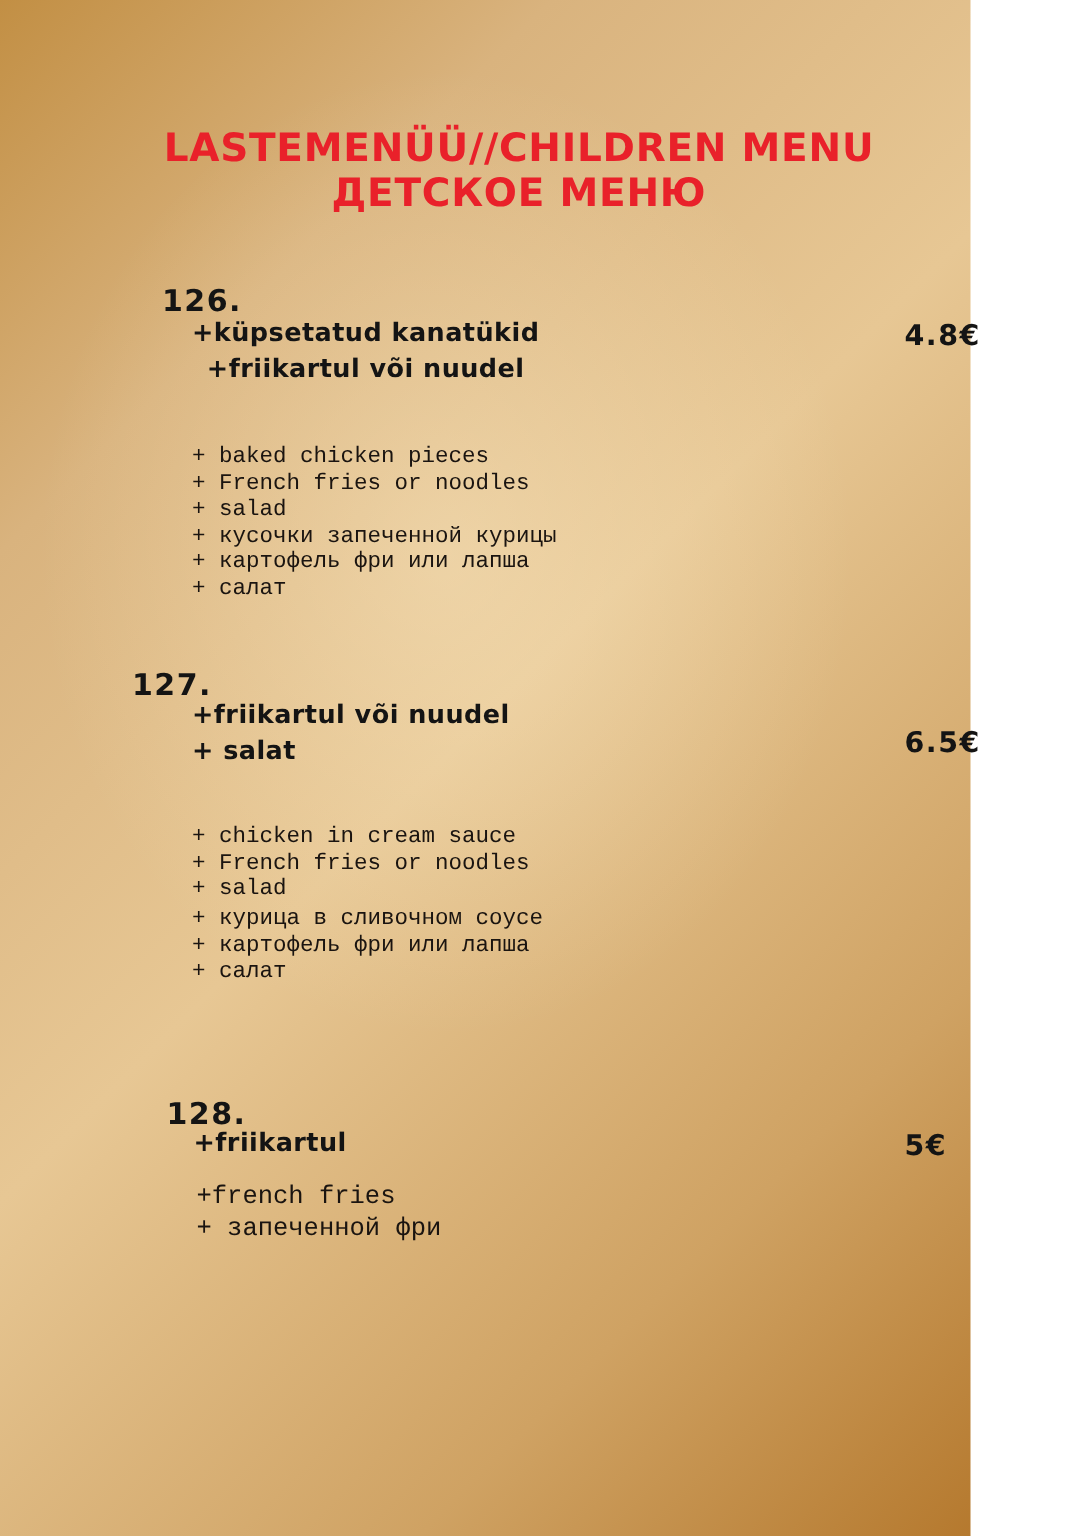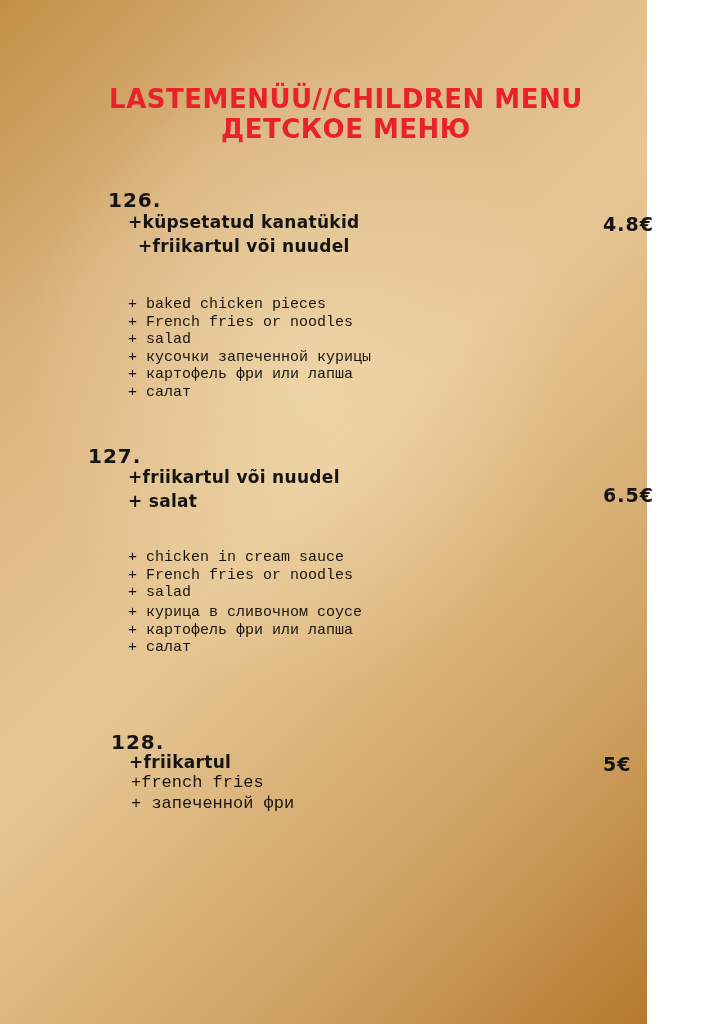--- a/index.html
+++ b/index.html
@@ -54,20 +54,21 @@
   .tr-block {
     position: absolute;
     font-family: Liberation Mono, monospace;
     font-size: 15px;
     line-height: 17.6px;
     color: #1a1410;
   }
   .tr-block.big {
     font-size: 17px;
     line-height: 20.5px;
+    margin-top: 16px;
   }
   
   #num-126 { left: 88px;  top: 188px; margin-left: 20px; }
   #et-126  { left: 128px; top: 210px; text-align: center; }
   #pr-126  { top: 213px; }
   #tr-126  { left: 128px; top: 296px; }
   
   #num-127 { left: 88px;  top: 444px; }
   #et-127  { left: 128px; top: 465px; }
   #pr-127  { top: 484px; }

